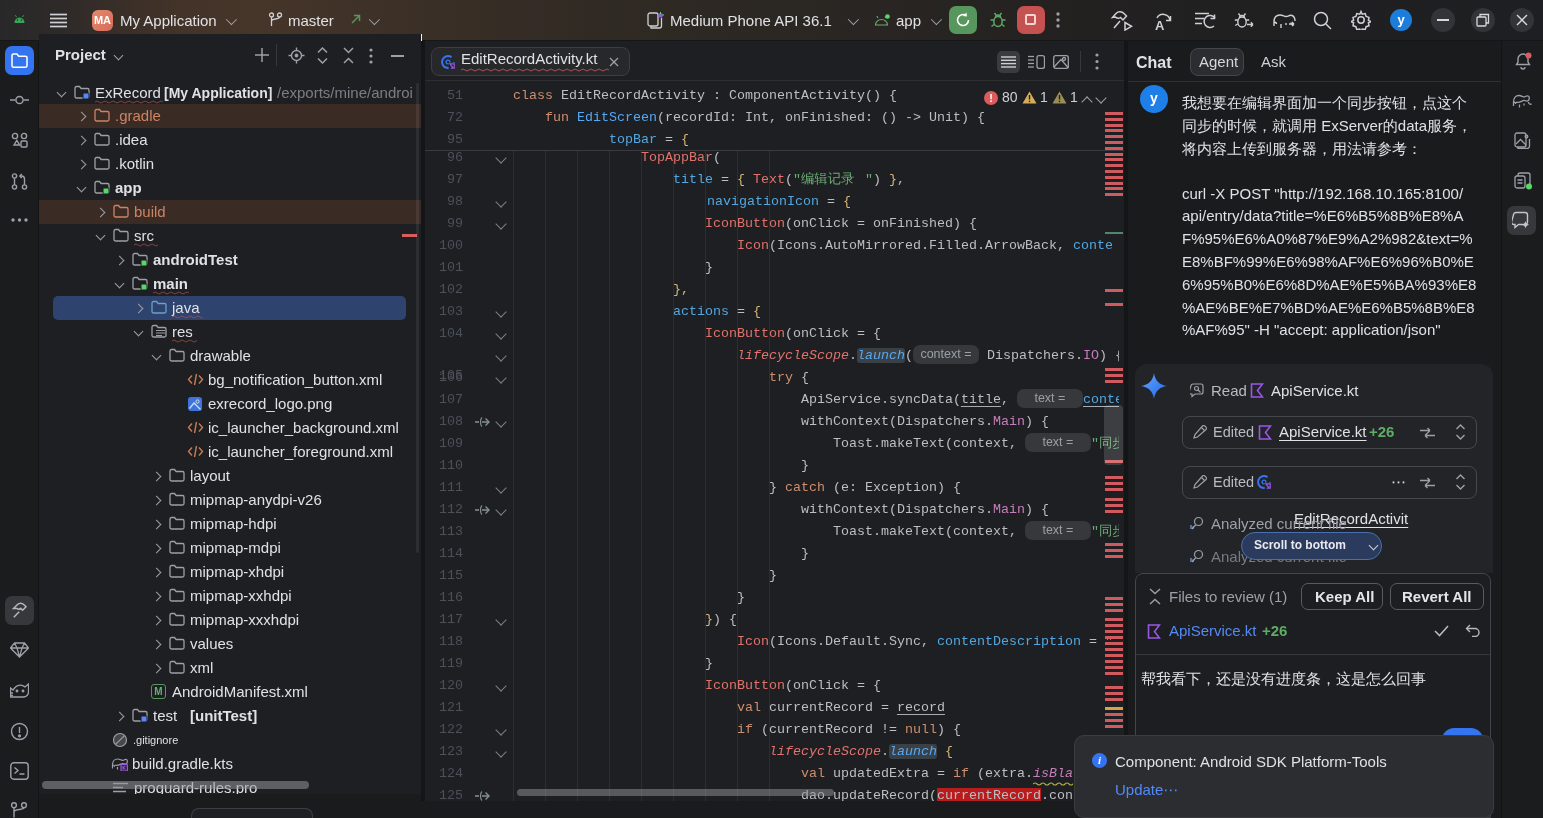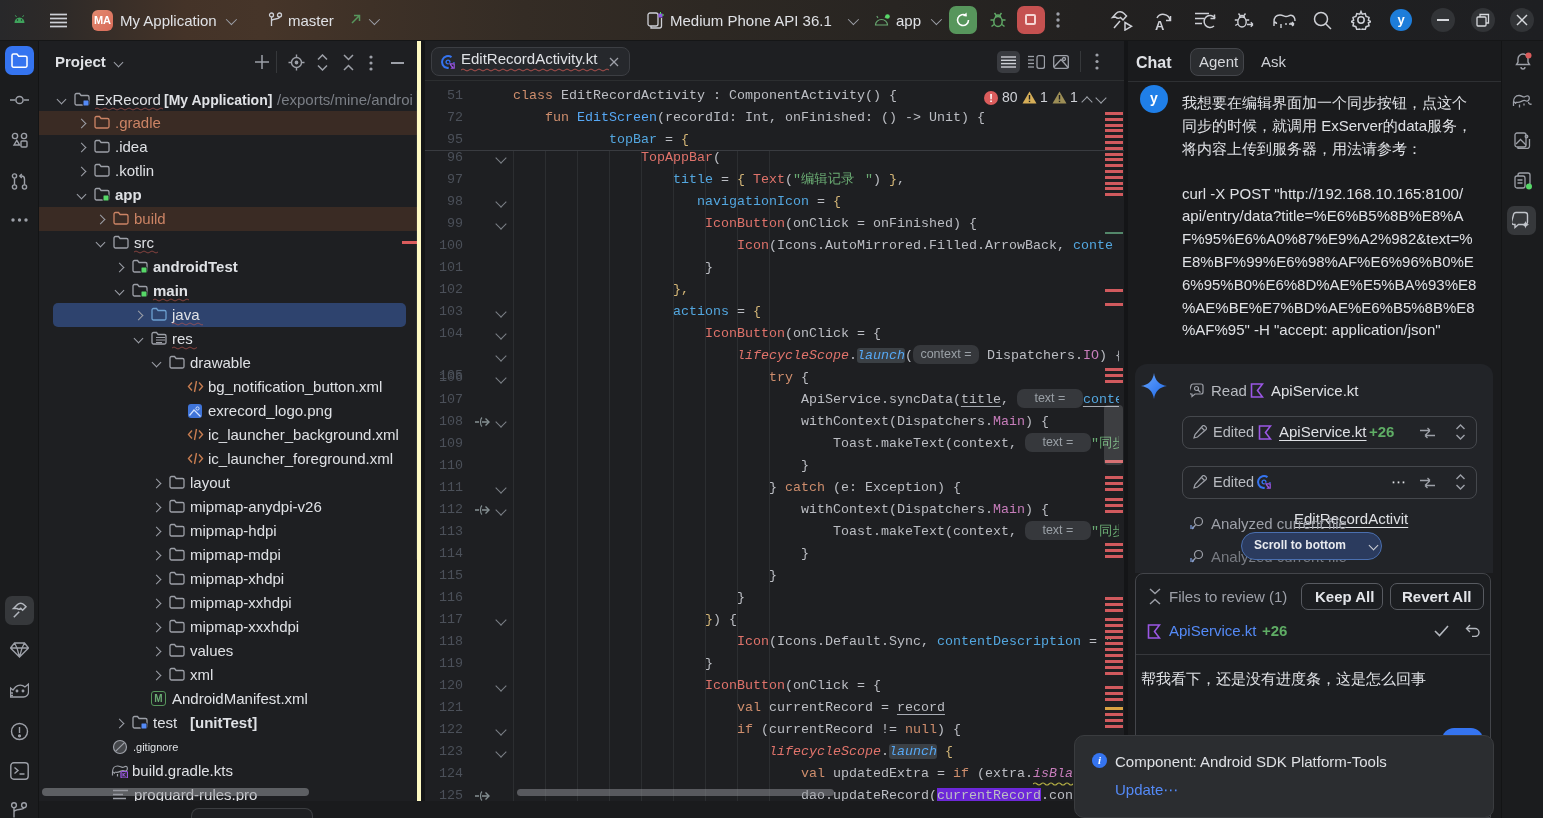--- a/index.html
+++ b/index.html
@@ -9,21 +9,21 @@
 
 #titlebar{position:absolute;left:0;top:0;width:1543px;height:41px;
 background:linear-gradient(90deg,#28282a 0%,#2e2a28 4%,#3a2f28 8%,#443328 12%,#463529 17%,#3e3127 24%,#342c25 34%,#2d2823 46%,#282522 58%,#232120 70%,#202021 82%,#1e1f22 100%);
 border-bottom:1px solid #151617;}
 .tb-item{position:absolute;top:0;height:40px;display:flex;align-items:center;color:#dfe1e5;font-size:15px;}
 .chev{width:8px;height:8px;border-right:1.6px solid #9da0a8;border-bottom:1.6px solid #9da0a8;transform:rotate(45deg) translateY(-2px);display:inline-block;}
 
 #leftbar{position:absolute;left:0;top:41px;width:39px;height:777px;background:#1b1c1e;border-right:1px solid #131415;}
 .lb-ic{position:absolute;left:5px;width:29px;height:29px;display:flex;align-items:center;justify-content:center;border-radius:7px;}
 
-#project{position:absolute;left:39px;top:41px;width:383px;height:760px;background:#1e1f22;border-right:5px solid #fef9c3;overflow:hidden;}
+#project{position:absolute;left:39px;top:34px;width:383px;height:760px;background:#1e1f22;border-right:1px solid #fef9c3;overflow:hidden;}
 
 #editor{position:absolute;left:423px;top:41px;width:701px;height:760px;background:#1e1f22;overflow:hidden;}
 #tabbar{position:absolute;left:0;top:0;width:701px;height:40px;background:#1e1f22;border-bottom:1px solid #2c2e30;}
 .codeline{position:absolute;height:22px;line-height:22px;font-family:"Liberation Mono",monospace;font-size:13.34px;white-space:pre;color:#bcbec4;}
 .lnum{position:absolute;width:40px;text-align:right;font-family:"Liberation Mono",monospace;font-size:13.34px;color:#4b5059;height:22px;line-height:22px;}
 .kw{color:#cf8e6d;}
 .fn{color:#56a8f5;}
 .comp{color:#e0736b;}
 .par{color:#53a7e0;}
 .str{color:#6aab73;}
@@ -32,21 +32,21 @@
 .ital{font-style:italic;}
 .chip{display:inline-block;background:#2f3134;color:#85888f;border-radius:5px;font-size:12px;padding:0 6px;line-height:17px;vertical-align:1px;font-family:"Liberation Sans",sans-serif;}
 .smark{position:absolute;left:682px;width:18px;height:3px;background:#d15a5e;}
 
 #chat{position:absolute;left:1128px;top:41px;width:374px;height:777px;background:#1a1b1d;border-right:1px solid #131415;overflow:hidden;}
 
 #rightbar{position:absolute;left:1502px;top:41px;width:41px;height:777px;background:#1b1c1e;}
 
 .und{text-decoration:underline;text-decoration-color:#a7abb3;text-underline-offset:3px;}
 .box{background:#3b4045;border-radius:3px;color:#56a8f5;}
-.hl{background:#6d28d9;}
+.hl{background:#b91c1c;}
 .cjk4{display:inline-block;width:64px;overflow:hidden;vertical-align:top;letter-spacing:0;}
 .cjk3{display:inline-block;width:48px;overflow:hidden;vertical-align:top;}
 .chip{display:inline-block;background:#36383c;color:#9aa0a6;border-radius:7px;font-size:12.5px;padding:0;width:66px;text-align:center;line-height:19px;vertical-align:1px;font-family:"Liberation Sans",sans-serif;}
 
 #toast{position:absolute;left:1074px;top:735px;width:420px;height:83px;background:#2b2d30;border:1px solid #3a3c3f;border-radius:10px;}
 </style></head>
 <body>
 <div id="titlebar">
 
   <svg class="abs" style="left:14px;top:15px" width="11" height="8" viewBox="0 0 11 8">
@@ -515,21 +515,21 @@
     <div class="abs" style="left:218px;top:110px;width:1px;height:650px;background:#2c2e31;"></div>
     <div class="abs" style="left:250px;top:110px;width:1px;height:650px;background:#2c2e31;"></div>
     <div class="abs" style="left:282px;top:110px;width:1px;height:650px;background:#2c2e31;"></div>
     <div class="abs" style="left:314px;top:110px;width:1px;height:650px;background:#2c2e31;"></div>
     <div class="abs" style="left:346px;top:110px;width:1px;height:650px;background:#2c2e31;"></div>
     <div class="lnum" style="left:0;top:105.6px;">96</div>
     <div class="codeline" style="left:90px;top:105.6px;width:606px;overflow:hidden;">                <span class="comp">TopAppBar</span>(</div>
     <div class="lnum" style="left:0;top:127.6px;">97</div>
     <div class="codeline" style="left:90px;top:127.6px;width:606px;overflow:hidden;">                    <span class="par">title</span> = <span class="gold">{</span> <span class="comp">Text</span>(<span class="str">"<span class="cjk4">编辑记录</span>"</span>) <span class="gold">}</span>,</div>
     <div class="lnum" style="left:0;top:149.6px;">98</div>
-    <div class="codeline" style="left:90px;top:149.6px;width:606px;overflow:hidden;padding-left:24px;">                    <span class="par">navigationIcon</span> = <span class="gold">{</span></div>
+    <div class="codeline" style="left:100px;top:149.6px;width:606px;overflow:hidden;padding-left:24px;">                    <span class="par">navigationIcon</span> = <span class="gold">{</span></div>
     <div class="lnum" style="left:0;top:171.6px;">99</div>
     <div class="codeline" style="left:90px;top:171.6px;width:606px;overflow:hidden;">                        <span class="comp">IconButton</span>(onClick = onFinished) {</div>
     <div class="lnum" style="left:0;top:193.6px;">100</div>
     <div class="codeline" style="left:90px;top:193.6px;width:606px;overflow:hidden;">                            <span class="comp">Icon</span>(Icons.AutoMirrored.Filled.ArrowBack, <span class="par">conte</span></div>
     <div class="lnum" style="left:0;top:215.6px;">101</div>
     <div class="codeline" style="left:90px;top:215.6px;width:606px;overflow:hidden;">                        }</div>
     <div class="lnum" style="left:0;top:237.6px;">102</div>
     <div class="codeline" style="left:90px;top:237.6px;width:606px;overflow:hidden;">                    <span class="gold">},</span></div>
     <div class="lnum" style="left:0;top:259.6px;">103</div>
     <div class="codeline" style="left:90px;top:259.6px;width:606px;overflow:hidden;">                    <span class="par">actions</span> = <span class="gold">{</span></div>

